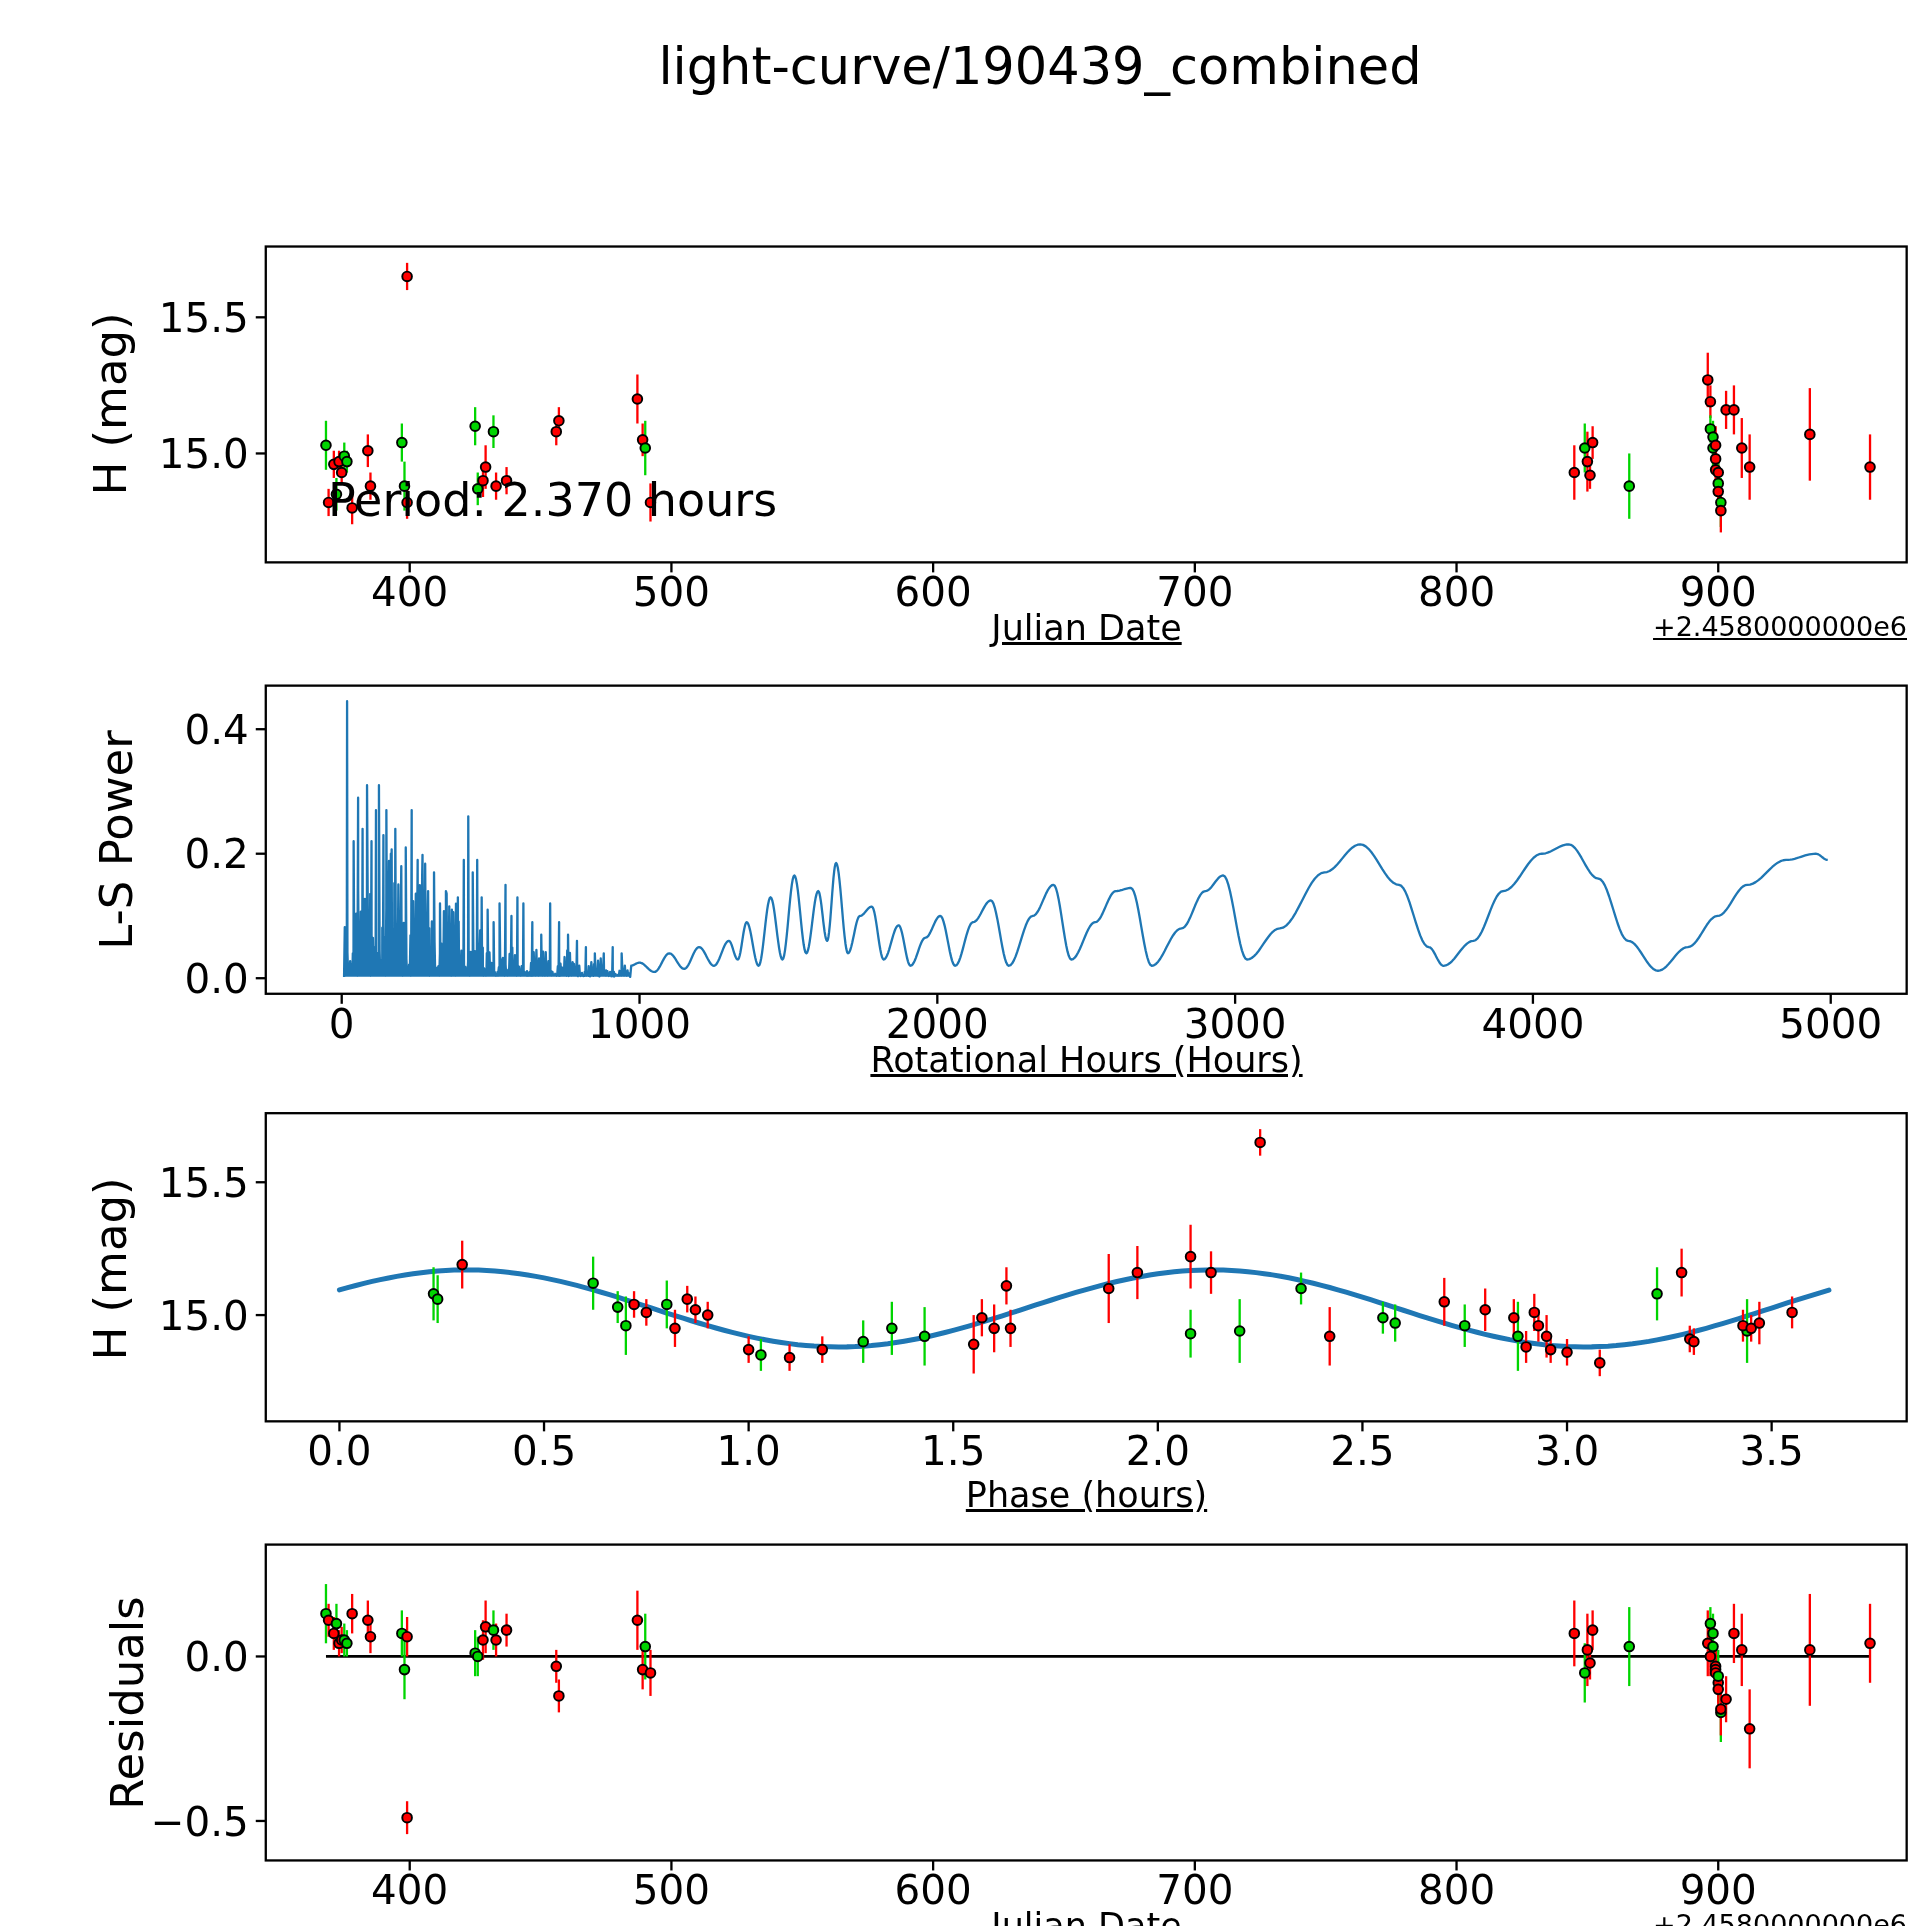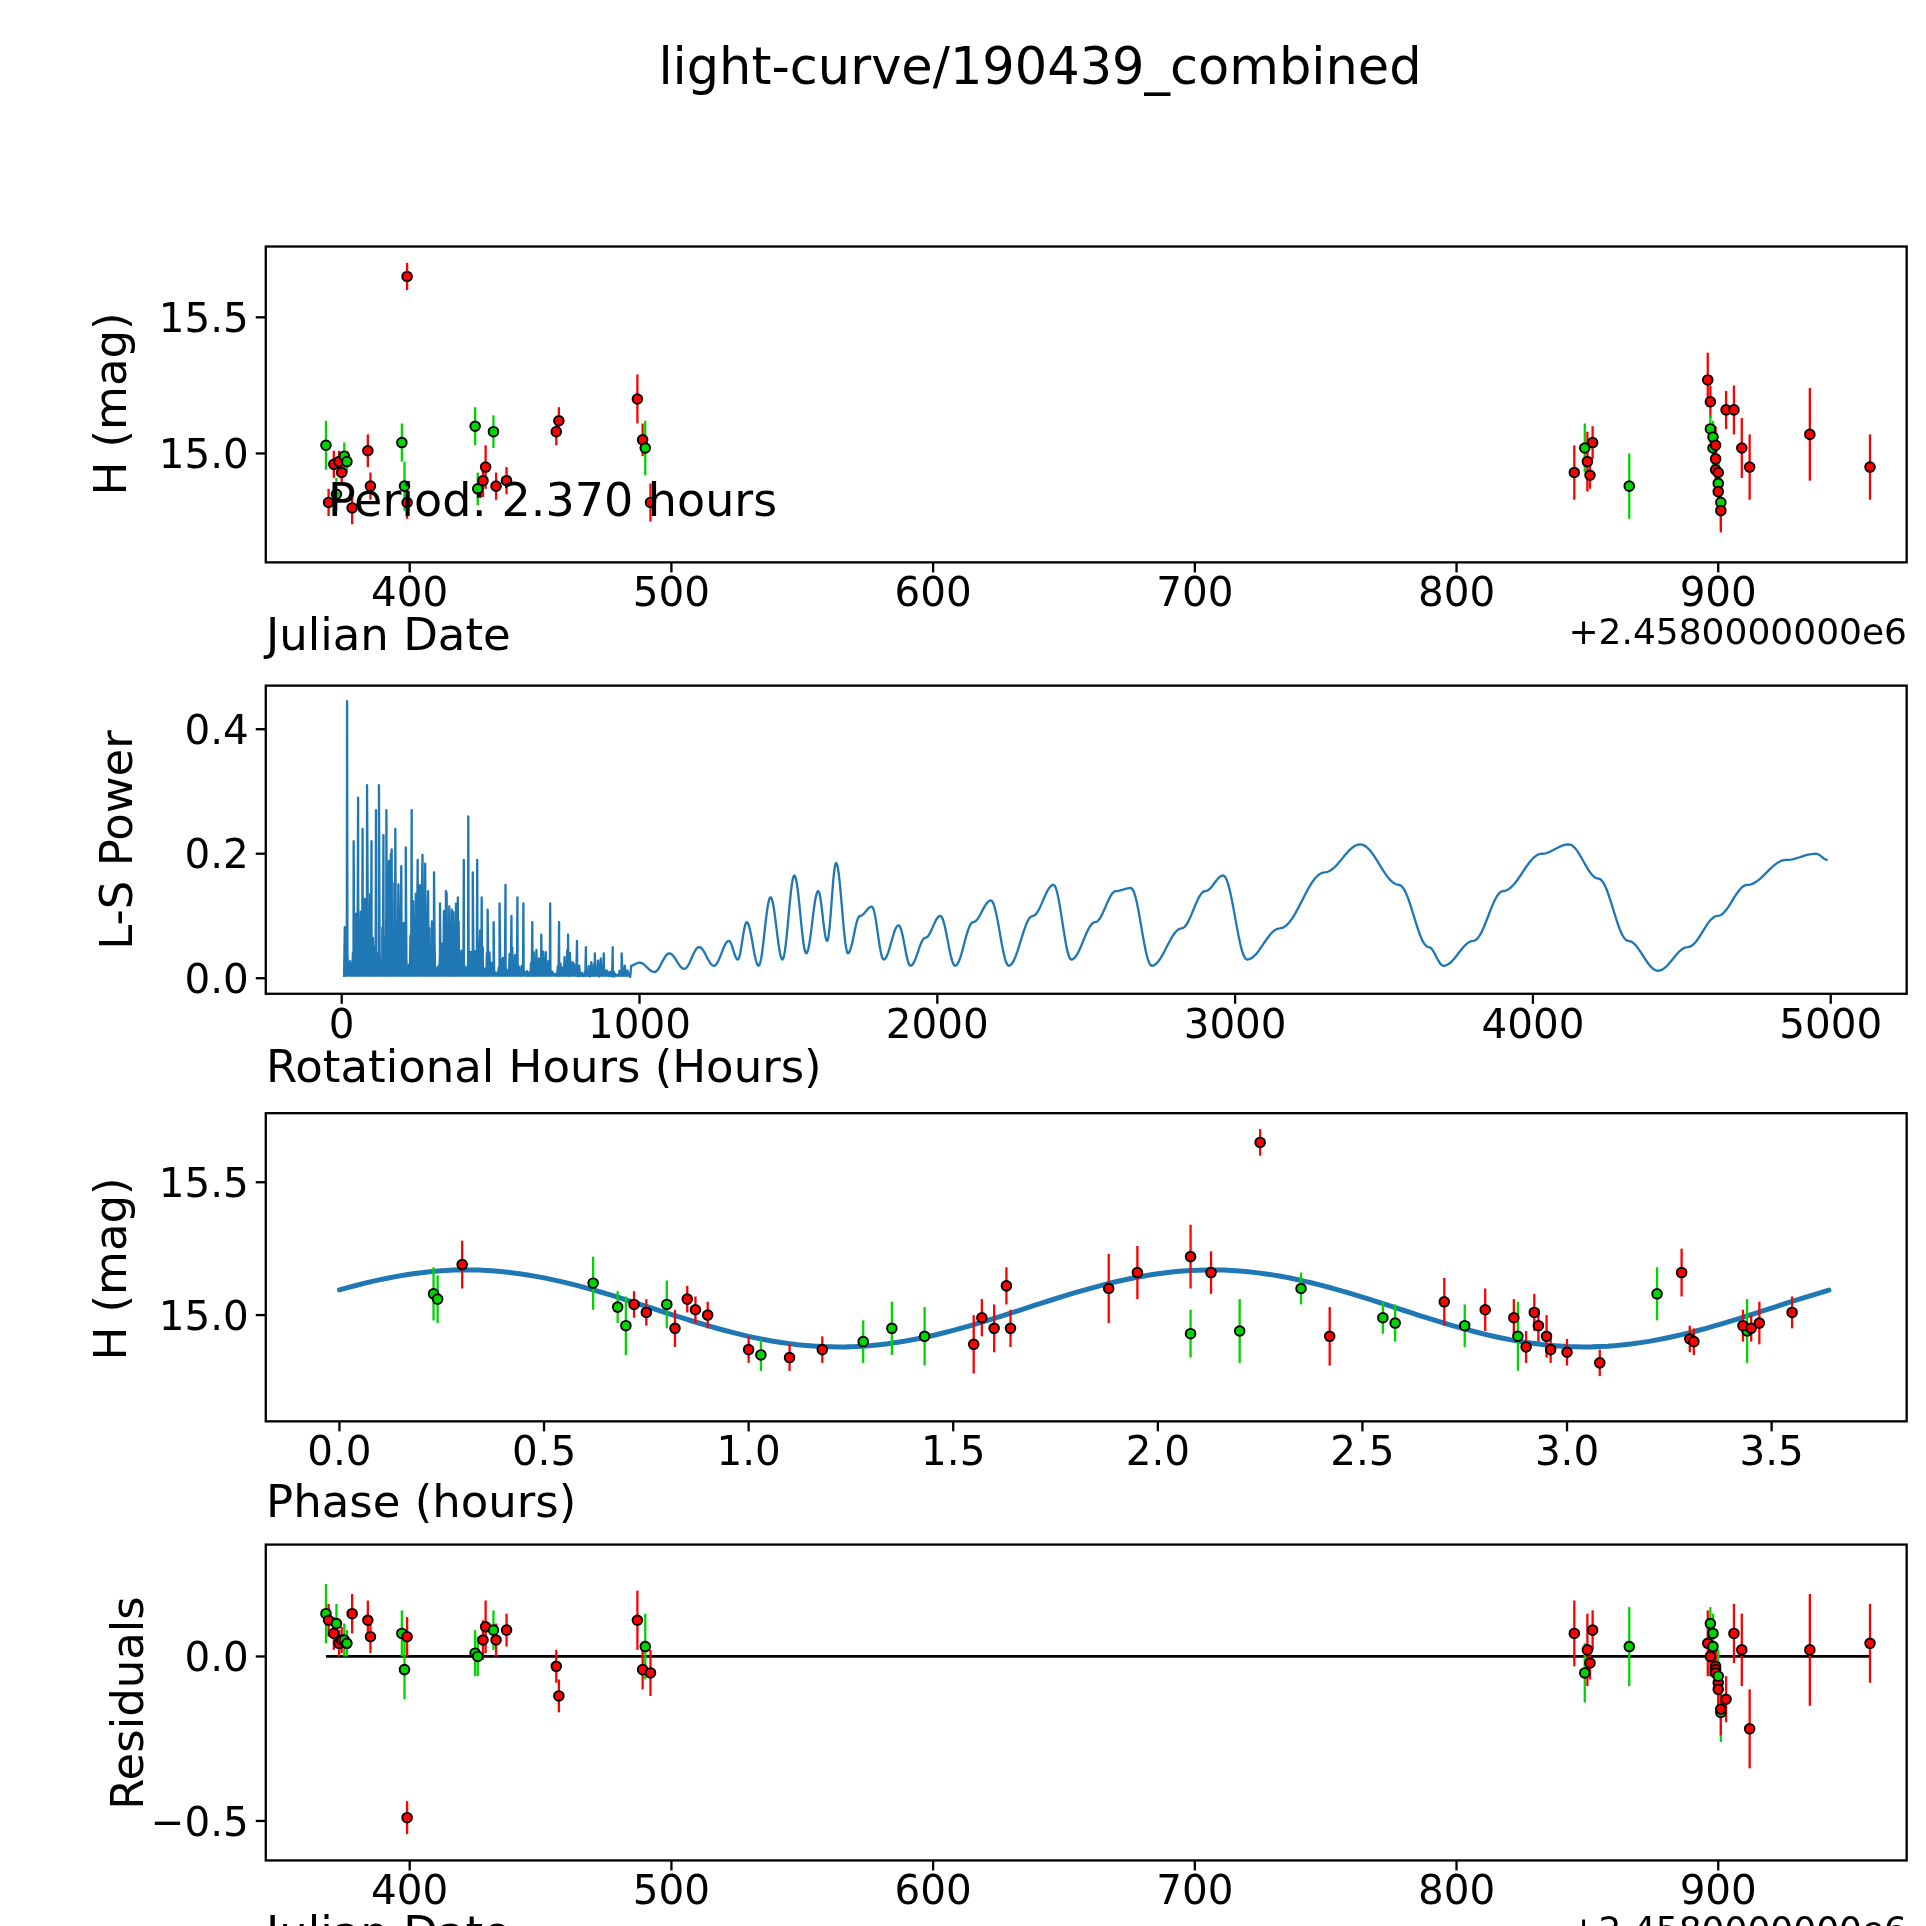--- a/index.html
+++ b/index.html
@@ -1,21 +1,21 @@
 <!DOCTYPE html>
 <html style="font-size:6.2px"><head>
 <meta charset="utf-8">
 <style>
   html,body{margin:0;padding:0;background:#ffffff;}
   #figure{position:relative;width:2080px;height:2080px;background:#ffffff;overflow:hidden;
           font-family:"DejaVu Sans","Liberation Sans",sans-serif;color:#000;}
   .fig-title{position:absolute;left:0;top:37px;width:2080px;text-align:center;font-size:51px;}
-  .xlabel{position:absolute;left:266px;width:1641px;font-size:45px;}
+  .xlabel{position:absolute;left:266px;width:1641px;text-align:center;font-size:35px;text-decoration:underline;}
   .ylabel{position:absolute;transform:translate(-50%,-50%) rotate(-90deg);font-size:45px;white-space:nowrap;}
-  .offset-text{position:absolute;left:1271px;width:636px;text-align:right;font-size:36px;}
+  .offset-text{position:absolute;left:1271px;width:636px;text-align:right;font-size:27px;text-decoration:underline;}
   .annotation{position:absolute;left:328px;top:473px;font-size:46px;white-space:nowrap;}
   svg{position:absolute;left:0;top:0;}
   svg text{font-family:"DejaVu Sans","Liberation Sans",sans-serif;fill:#000;}
 </style>
 </head>
 <body>
 
 <div id="figure">
   <svg id="chart-svg" width="2080" height="2080" viewBox="0 0 5400 5400">
       <rect x="690" y="640" width="4260" height="820" fill="none" stroke="#000000" stroke-width="6"></rect>

